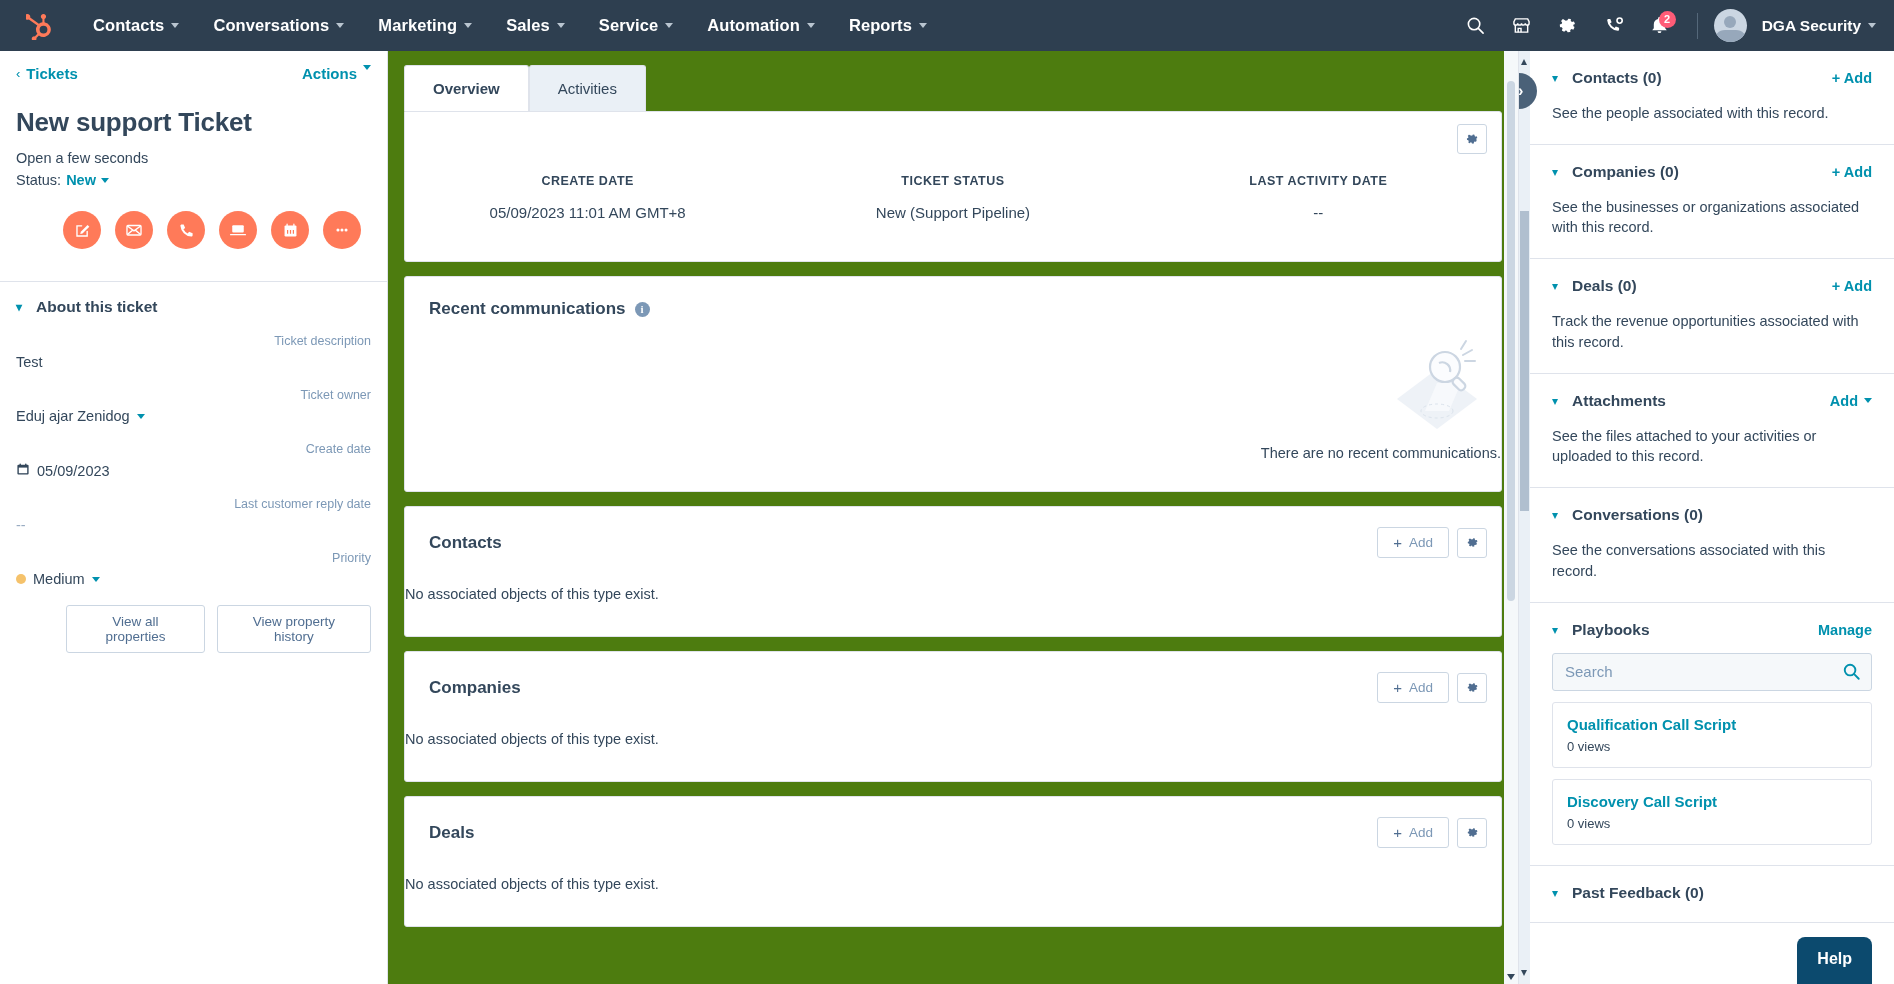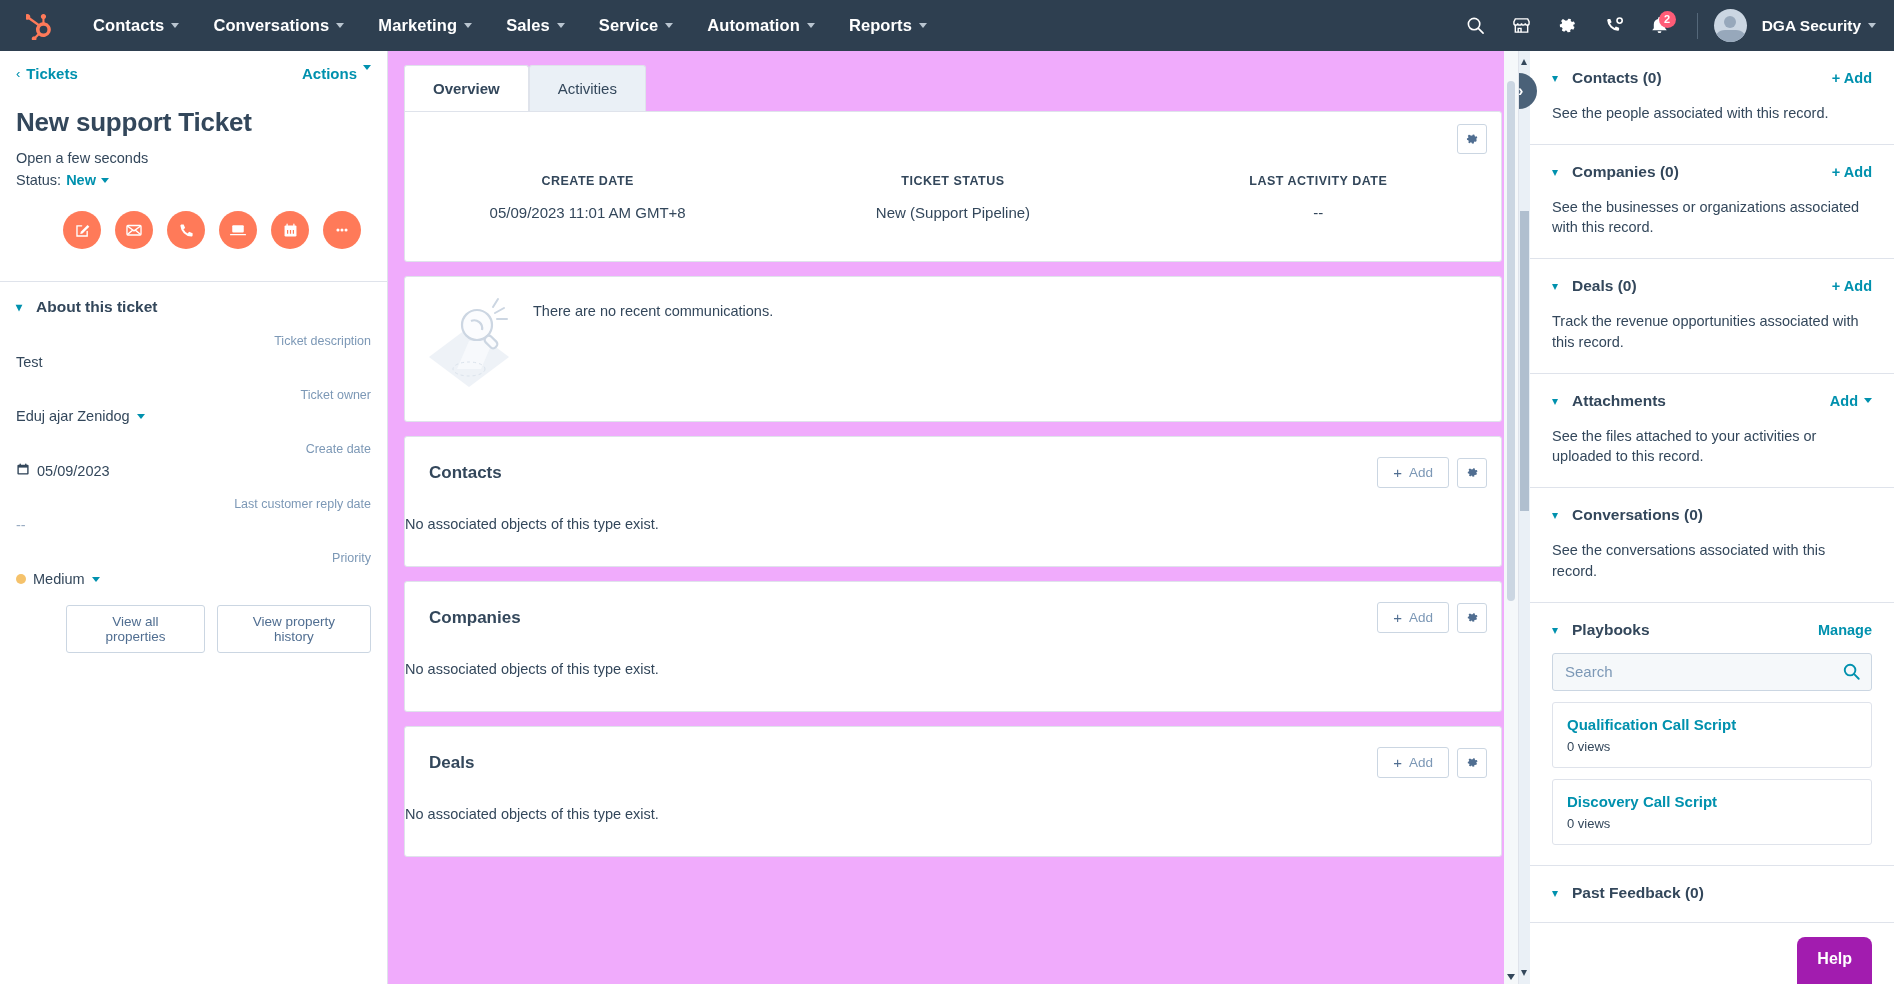--- a/index.html
+++ b/index.html
@@ -78,21 +78,21 @@
   .prop-val { font-size: 14.5px; color: #33475b; margin-top: 6px; display: flex; align-items: center; gap: 7px;}
   .prop-val.dim { color: #99acc2; }
   .dot-amber { width: 10px; height: 10px; border-radius: 50%; background: #f5c26b; display: inline-block; }
   .btn-row { display: flex; gap: 12px; margin-top: 18px; padding-left: 50px;}
   .ghost-btn {
     border: 1px solid #cbd6e2; background: #fff; color: #506e91; border-radius: 3px;
     font-size: 13.5px; padding: 8px 15px; cursor: pointer; font-family: inherit;
   }
 
   
-  .center { flex: 1; min-width: 0; display: flex; flex-direction: column; background: #f0abfc; position: relative; }
+  .center { flex: 1; min-width: 0; display: flex; flex-direction: column; background: #4d7c0f; position: relative; }
   .tabs { display: flex; padding: 14px 16px 0 16px; flex: 0 0 auto; }
   .tab {
     padding: 14px 28px; font-size: 15px; color: #33475b; cursor: pointer;
     border: 1px solid transparent; border-bottom: none; border-radius: 3px 3px 0 0;
   }
   .tab.active { background: #fff; border-color: #dfe3eb; font-weight: 600; position: relative; z-index: 2;}
   .tab.inactive { background: #eaf0f6; border-color: #dfe3eb; }
   .scroll-area { flex: 1; overflow: hidden; padding: 0 16px 0 16px; position: relative; }
   .card {
     background: #fff; border: 1px solid #dfe3eb; border-radius: 3px; margin-bottom: 14px;
@@ -107,21 +107,21 @@
   .summary { display: flex; padding: 62px 0 40px 0; }
   .sum-col { flex: 1; text-align: center; }
   .sum-label { font-size: 12.5px; font-weight: 700; letter-spacing: .5px; color: #33475b; }
   .sum-val { font-size: 15px; color: #33475b; margin-top: 16px; }
   .card-title { font-size: 17px; font-weight: 700; color: #33475b; padding: 22px 24px 0 24px; display: flex; align-items: center; gap: 9px;}
   .info-i {
     width: 15px; height: 15px; border-radius: 50%; background: #7c98b6; color: #fff;
     font-size: 11px; font-weight: 700; display: inline-flex; align-items: center; justify-content: center;
     font-family: "Liberation Serif", serif;
   }
-  .empty-illus { display: flex; align-items: flex-start; padding: 14px 0 30px 0; }
+  .empty-illus { display: flex; flex-direction: column; align-items: flex-end; padding: 14px 0 30px 0; }
   .empty-text { font-size: 14.5px; color: #33475b; margin-top: 12px;}
   .assoc-head { display: flex; align-items: center; padding: 20px 14px 0 24px; }
   .assoc-title { font-size: 17px; font-weight: 700; color: #33475b; }
   .assoc-actions { margin-left: auto; display: flex; gap: 8px; align-items: center; }
   .add-btn {
     border: 1px solid #cbd6e2; background: #fff; color: #7c98b6; border-radius: 3px;
     font-size: 13.5px; padding: 7px 15px; cursor: pointer; display: flex; align-items: center; gap: 7px;
     font-family: inherit;
   }
   .add-btn .plus { color: #506e91; font-size: 15px; line-height: 1;}
@@ -164,21 +164,21 @@
     cursor: pointer; z-index: 30; font-size: 16px; font-weight: 700;
   }
   .rscroll { position: absolute; left: 0; top: 0; bottom: 0; width: 11px; background: #eaf0f6; }
   .rscroll .thumb { position: absolute; left: 1px; width: 9px; background: #b0bfcf; border-radius: 0; top: 160px; height: 300px;}
   .rscroll .arr { position: absolute; left: 2px; width: 0; height: 0;
      border-left: 3.5px solid transparent; border-right: 3.5px solid transparent;}
   .rscroll .arr-up { top: 8px; border-bottom: 6px solid #33475b; }
   .rscroll .arr-dn { bottom: 8px; border-top: 6px solid #33475b; }
 
   .help-btn {
-    position: absolute; right: 22px; bottom: 0; background: #a21caf; color: #fff;
+    position: absolute; right: 22px; bottom: 0; background: #0c4a6e; color: #fff;
     font-size: 16px; font-weight: 700; padding: 13px 20px 16px 20px; border-radius: 8px 8px 0 0;
     cursor: pointer; z-index: 40; text-align: center;
   }
 </style>
 </head>
 <body>
 
 <div id="app">
 
   <div class="topnav">
@@ -407,20 +407,24 @@
               <div class="sum-val">New (Support Pipeline)</div>
             </div>
             <div class="sum-col">
               <div class="sum-label">LAST ACTIVITY DATE</div>
               <div class="sum-val">--</div>
             </div>
           </div>
         </div>
 
         <div class="card">
+          <div class="card-title">
+            <span>Recent communications</span>
+            <span class="info-i">i</span>
+          </div>
           <div class="empty-illus">
             <svg width="128" height="100" viewBox="0 0 128 100">
               <path d="M64 36 L104 66 L64 96 L24 66 Z" fill="#eef2f7"></path>
               <path d="M64 50 L88 50 L76 78 L52 78 Z" fill="#f7f9fc"></path>
               <ellipse cx="64" cy="78" rx="16" ry="7" fill="none" stroke="#dbe3ec" stroke-dasharray="3 3"></ellipse>
               <circle cx="72" cy="34" r="15" fill="#fbfcfe" stroke="#ccd6e2" stroke-width="2.2"></circle>
               <path d="M66 30 a8 8 0 0 1 11 9" fill="none" stroke="#ccd6e2" stroke-width="2.2"></path>
               <rect x="82" y="44" width="8" height="14" rx="3.5" transform="rotate(-45 86 51)" fill="#fbfcfe" stroke="#ccd6e2" stroke-width="2.2"></rect>
               <path d="M90 22 l9-5M92 28 l10 0M88 16 l5-8" stroke="#ccd6e2" stroke-width="2" stroke-linecap="round" fill="none"></path>
             </svg>

